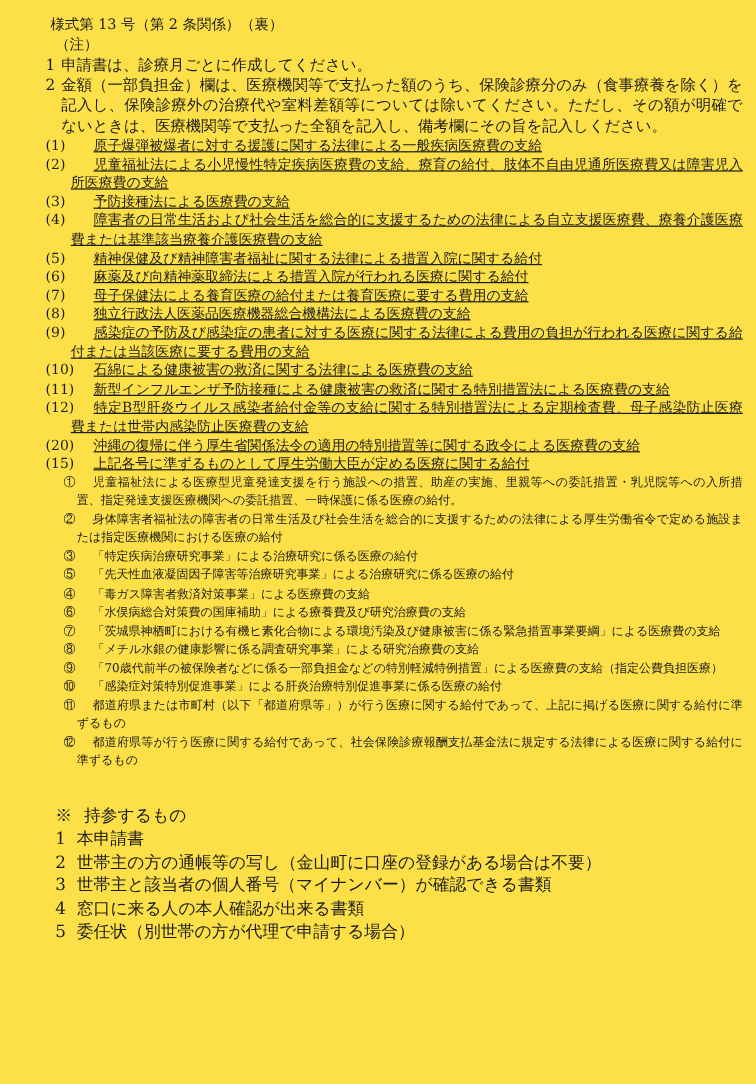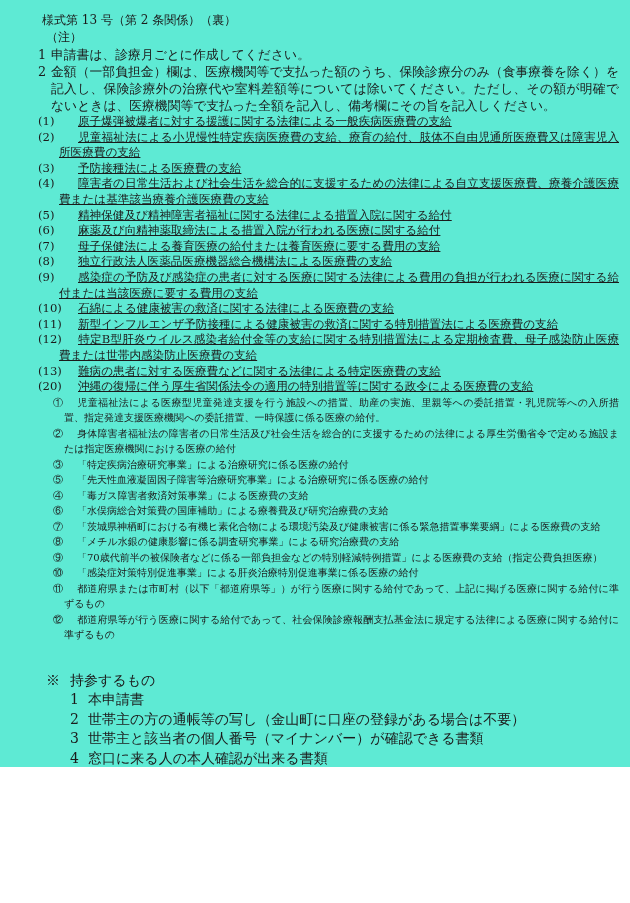--- a/index.html
+++ b/index.html
@@ -10,22 +10,22 @@
   body {
     width: 630px;
     height: 903px;
     color: #1b1b1b;
     font-family: "DejaVu Serif", "Liberation Serif", serif;
     -webkit-font-smoothing: antialiased;
   }
   .page {
     position: relative;
     width: 630px;
-    height: 767px;
-    background: #5eead4;
+    height: 903px;
+    background: #fde047;
     overflow: hidden;
     box-sizing: border-box;
     padding: 12px 11px 0 38px;
   }
   .doc-title {
     font-size: 12px;
     line-height: 17px;
     margin-left: 4px;
     white-space: nowrap;
   }
@@ -92,21 +92,20 @@
   .bring-header {
     padding-left: 24px;
     text-indent: -24px;
   }
   .bring-marker {
     display: inline-block;
     width: 24px;
     text-indent: 0;
   }
   .bring-items {
-    margin-left: 24px;
   }
   .bring-row {
     padding-left: 18px;
     text-indent: -18px;
   }
   .bring-num {
     display: inline-block;
     width: 18px;
     text-indent: 0;
   }
@@ -175,28 +174,28 @@
       </div>
 
       <div class="item-row">
         <span class="item-num">(11)</span><span>新型インフルエンザ予防接種による健康被害の救済に関する特別措置法による医療費の支給</span>
       </div>
 
       <div class="item-row">
         <span class="item-num">(12)</span><span>特定B型肝炎ウイルス感染者給付金等の支給に関する特別措置法による定期検査費、母子感染防止医療費または世帯内感染防止医療費の支給</span>
       </div>
 
-      <div class="item-row">
-        <span class="item-num">(13)</span><span>難病の患者に対する医療費などに関する法律による特定医療費の支給</span>
-      </div>
 
       <div class="item-row">
         <span class="item-num">(20)</span><span>沖縄の復帰に伴う厚生省関係法令の適用の特別措置等に関する政令による医療費の支給</span>
       </div>
 
+      <div class="item-row">
+        <span class="item-num">(15)</span><span>上記各号に準ずるものとして厚生労働大臣が定める医療に関する給付</span>
+      </div>
     </div>
 
   <div class="subitems">
 
       <div class="subitem-row">
         <span class="subitem-num">①</span><span>児童福祉法による医療型児童発達支援を行う施設への措置、助産の実施、里親等への委託措置・乳児院等への入所措置、指定発達支援医療機関への委託措置、一時保護に係る医療の給付。</span>
       </div>
 
       <div class="subitem-row">
         <span class="subitem-num">②</span><span>身体障害者福祉法の障害者の日常生活及び社会生活を総合的に支援するための法律による厚生労働省令で定める施設または指定医療機関における医療の給付</span>

